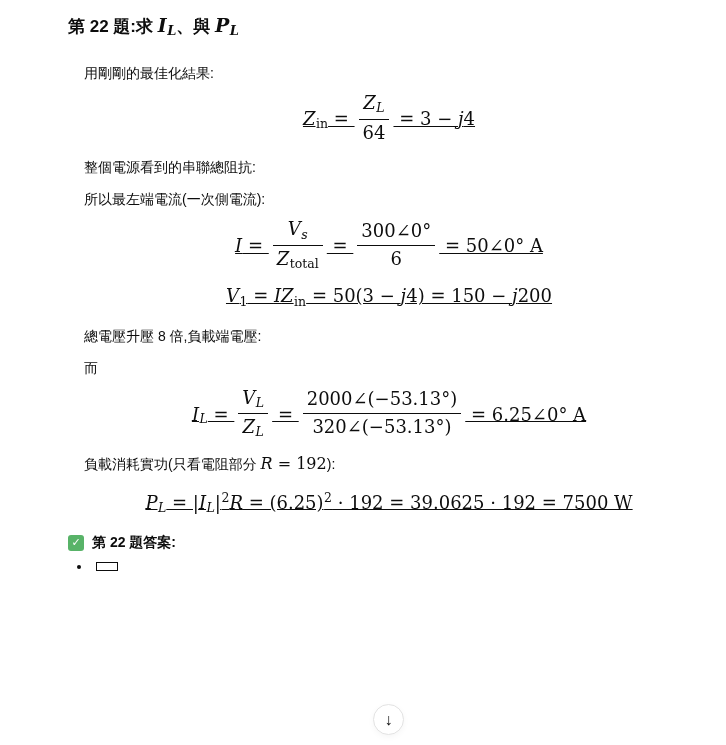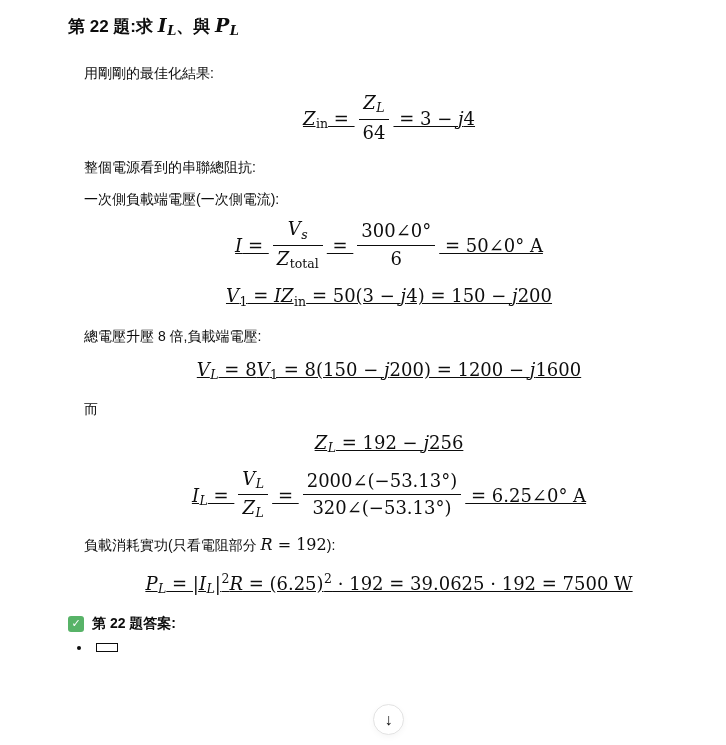--- a/index.html
+++ b/index.html
@@ -122,34 +122,32 @@
 
   <h2 class="title"><span class="mt">第 22 題:求 </span><span class="mi">I</span><span class="ms mi">L</span><span class="mt">、與 </span><span class="mi">P</span><span class="ms mi">L</span></h2>
 
   <p class="para">用剛剛的最佳化結果:</p>
 
   <div class="eq"><span class="mi">Z</span><span class="ms mr">in</span><span class="mr"> = </span><span class="frac"><span class="fnum"><span class="mi">Z</span><span class="ms mi">L</span></span><span class="fden"><span class="mr">64</span></span></span><span class="mr"> = 3 − </span><span class="mi">j</span><span class="mr">4</span></div>
 
   <p class="para">整個電源看到的串聯總阻抗:</p>
 
 
-  <p class="para">一次側負載端電壓(一次側電流):</p>
+  <p class="para">所以最左端電流(一次側電流):</p>
 
   <div class="eq"><span class="mi">I</span><span class="mr"> = </span><span class="frac"><span class="fnum"><span class="mi">V</span><span class="ms mi">s</span></span><span class="fden"><span class="mi">Z</span><span class="ms mr">total</span></span></span><span class="mr"> = </span><span class="frac"><span class="fnum"><span class="mr">300∠0°</span></span><span class="fden"><span class="mr">6</span></span></span><span class="mr"> = 50∠0° A</span></div>
 
 
   <div class="eq"><span class="mi">V</span><span class="ms mr">1</span><span class="mr"> = </span><span class="mi">I</span><span class="mi">Z</span><span class="ms mr">in</span><span class="mr"> = 50(3 − </span><span class="mi">j</span><span class="mr">4) = 150 − </span><span class="mi">j</span><span class="mr">200</span></div>
 
   <p class="para">總電壓升壓 8 倍,負載端電壓:</p>
 
-  <div class="eq"><span class="mi">V</span><span class="ms mi">L</span><span class="mr"> = 8</span><span class="mi">V</span><span class="ms mr">1</span><span class="mr"> = 8(150 − </span><span class="mi">j</span><span class="mr">200) = 1200 − </span><span class="mi">j</span><span class="mr">1600</span></div>
 
   <p class="para">而</p>
 
-  <div class="eq"><span class="mi">Z</span><span class="ms mi">L</span><span class="mr"> = 192 − </span><span class="mi">j</span><span class="mr">256</span></div>
 
 
   <div class="eq"><span class="mi">I</span><span class="ms mi">L</span><span class="mr"> = </span><span class="frac"><span class="fnum"><span class="mi">V</span><span class="ms mi">L</span></span><span class="fden"><span class="mi">Z</span><span class="ms mi">L</span></span></span><span class="mr"> = </span><span class="frac"><span class="fnum"><span class="mr">2000∠(−53.13°)</span></span><span class="fden"><span class="mr">320∠(−53.13°)</span></span></span><span class="mr"> = 6.25∠0° A</span></div>
 
   <p class="para"><span class="mt">負載消耗實功(只看電阻部分 </span><span class="mi">R</span><span class="mr"> = 192</span><span class="mt">):</span></p>
 
   <div class="eq"><span class="mi">P</span><span class="ms mi">L</span><span class="mr"> = |</span><span class="mi">I</span><span class="ms mi">L</span><span class="mr">|</span><span class="msup mr">2</span><span class="mi">R</span><span class="mr"> = (6.25)</span><span class="msup mr">2</span><span class="mr"> · 192 = 39.0625 · 192 = 7500 W</span></div>
 
   <div class="answer-head">
     <span class="check">✓</span>

